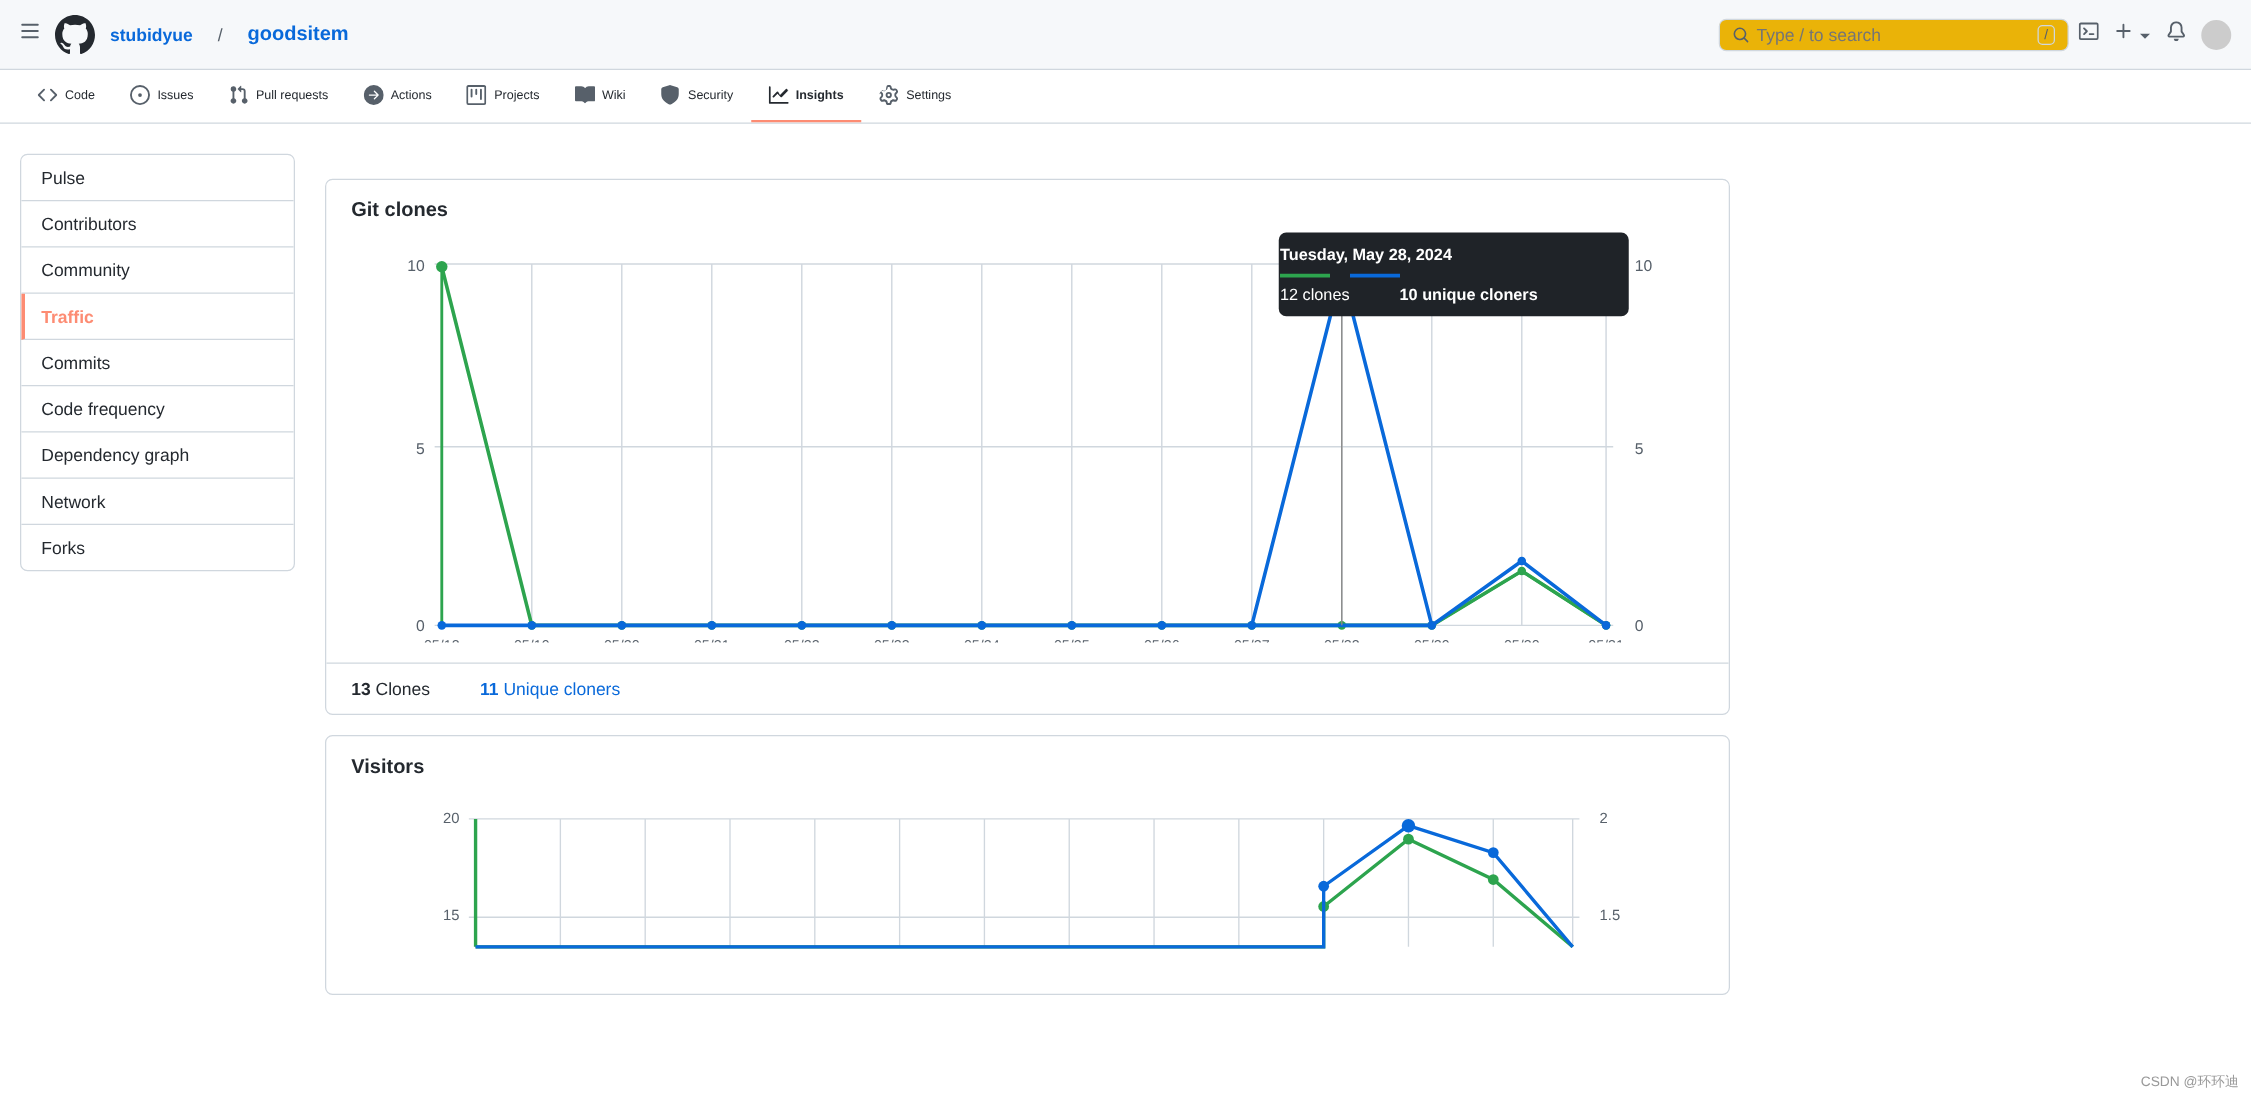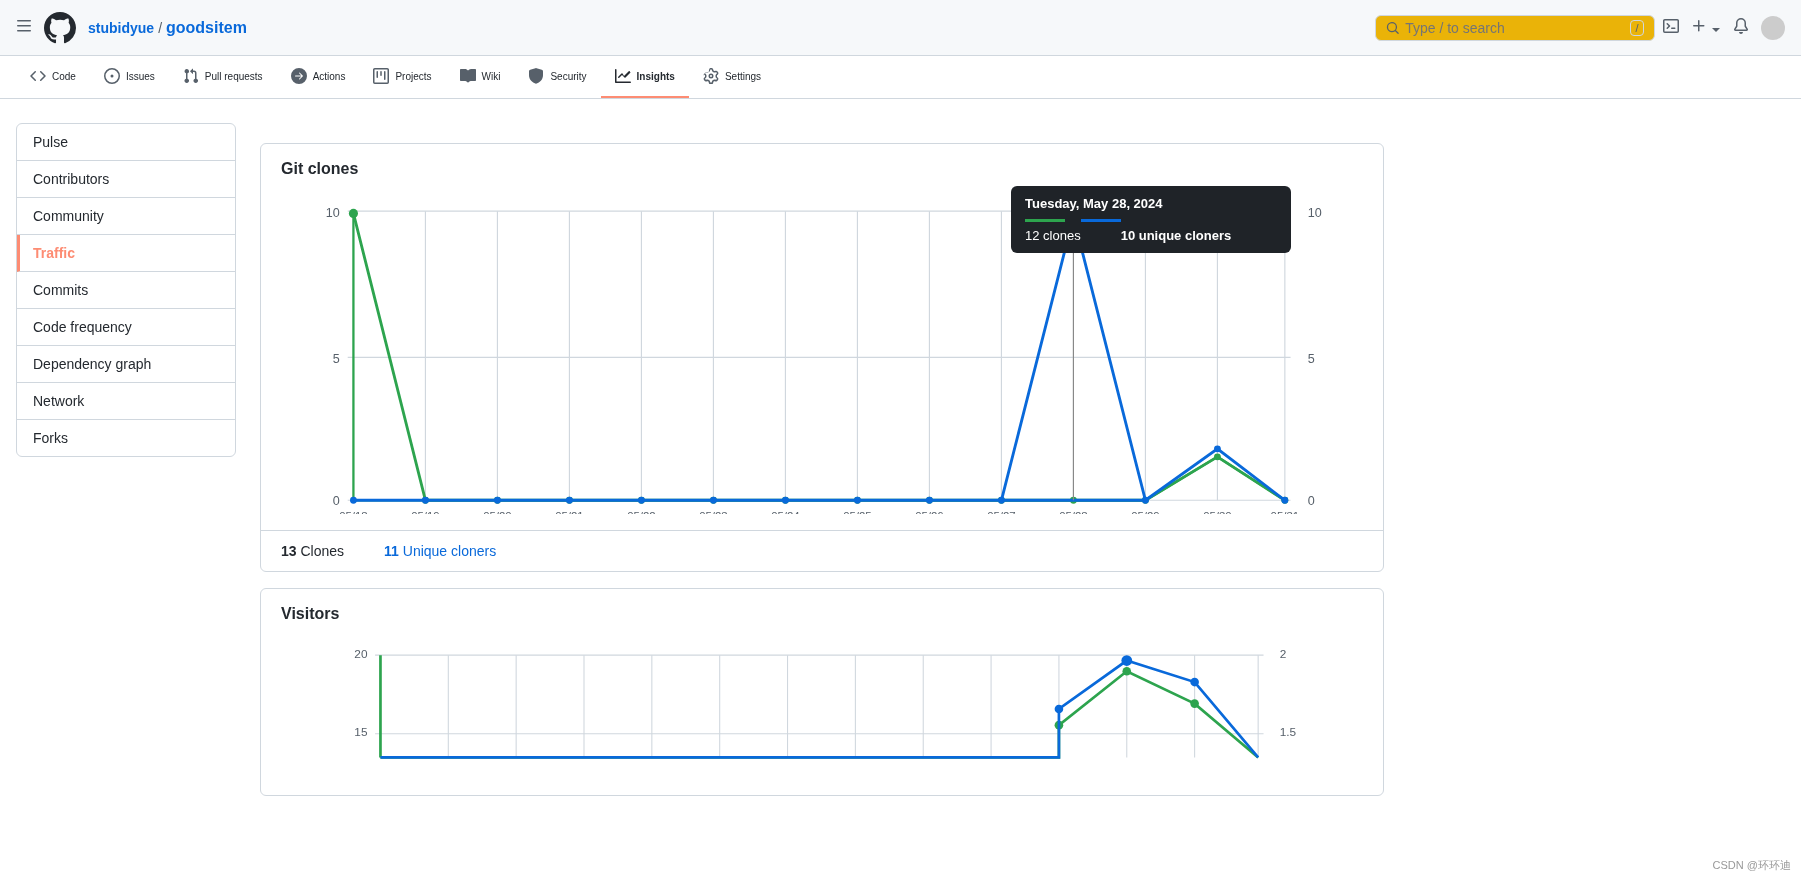--- a/index.html
+++ b/index.html
@@ -21,21 +21,21 @@
       color: #57606a;
     }
     .gh-logo {
       width: 32px;
       height: 32px;
       flex-shrink: 0;
     }
     .gh-breadcrumb {
       display: flex;
       align-items: center;
-      gap: 4px;
+      gap: 20px;
       font-size: 14px;
       color: #57606a;
     }
     .gh-breadcrumb .owner { color: #0969da; font-weight: 600; }
     .gh-breadcrumb .sep { color: #57606a; }
     .gh-breadcrumb .repo { color: #0969da; font-weight: 700; font-size: 16px; }
     .gh-search {
       margin-left: auto;
       display: flex;
       align-items: center;
@@ -166,25 +166,25 @@
     }
     .chart-stat { font-size: 14px; color: #24292f; }
     .chart-stat .count { font-weight: 600; }
     .chart-stat.blue .count { color: #0969da; }
     .chart-stat.blue { color: #0969da; }
 
     
     .chart-tooltip {
       position: absolute;
       top: 0;
-      right: 92px;
+      right: 80px;
       background: #1f2328;
       color: #fff;
       border-radius: 6px;
-      padding: 10px 14px;
+      padding: 10px 1px;
       font-size: 13px;
       z-index: 10;
       width: 280px;
     }
     .tooltip-date { font-weight: 600; margin-bottom: 8px; }
     .tooltip-legend {
       display: flex;
       gap: 16px;
       margin-bottom: 6px;
     }

